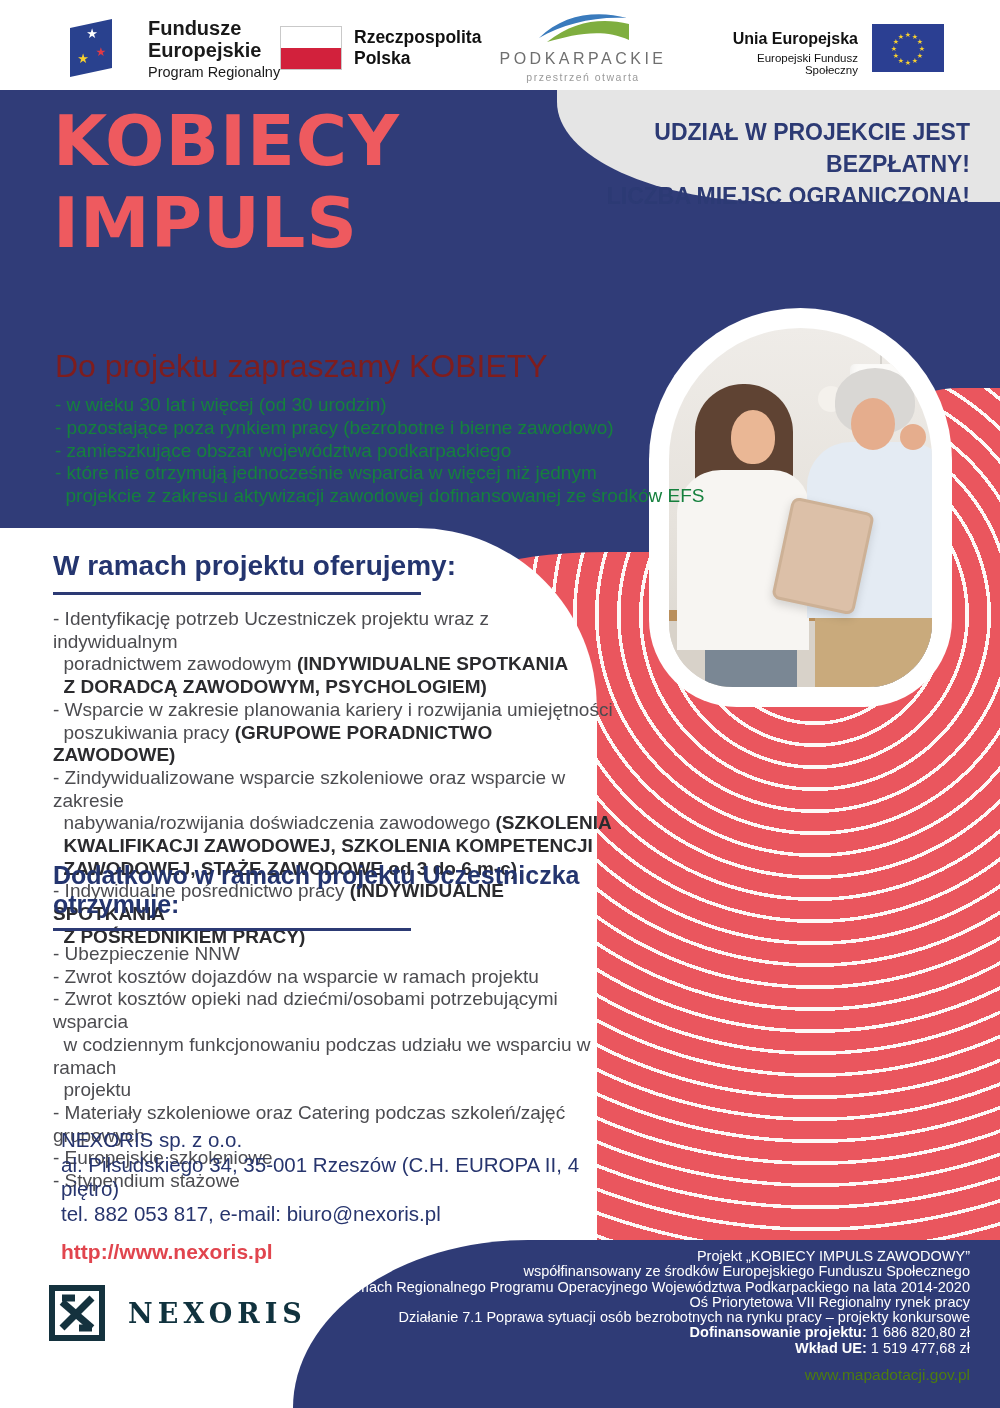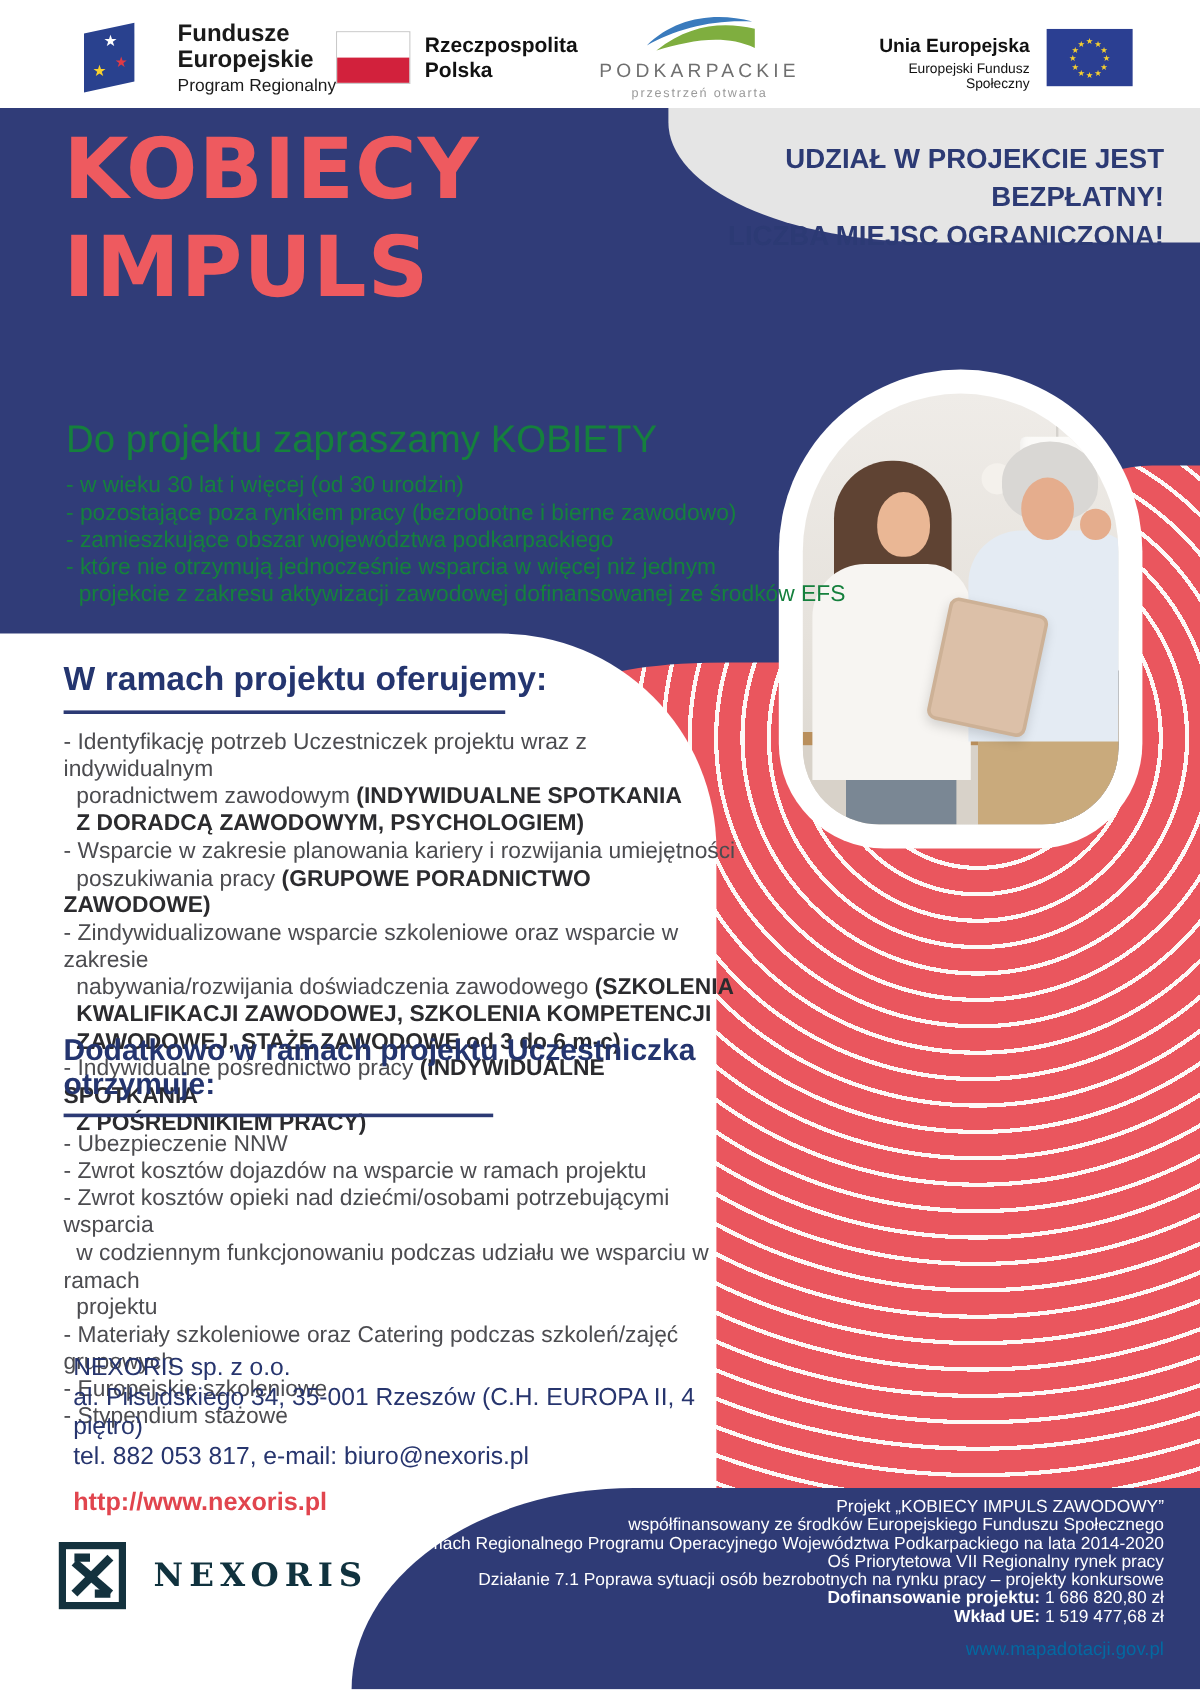--- a/index.html
+++ b/index.html
@@ -64,21 +64,21 @@
   .w2-body{left:138px;top:114px;width:152px;height:176px;background:#e4ebf3;border-radius:44px 54px 0 0;}
   .w2-arm{right:2px;top:112px;width:32px;height:92px;background:#e4ebf3;border-radius:16px;transform:rotate(-38deg);}
   .w2-hand{right:6px;top:96px;width:26px;height:26px;background:#e5ad8d;border-radius:50%;}
   .w2-pants{left:146px;bottom:0;width:126px;height:104px;background:#c9aa7c;border-radius:22px 22px 0 0;}
   .tablet{left:112px;top:176px;width:78px;height:98px;background:#dcc0a8;border:3px solid #cdb196;
           border-radius:8px;transform:rotate(12deg);box-shadow:0 4px 10px rgba(0,0,0,.15);}
 
   
   .title{position:absolute;left:53px;top:100px;z-index:6;color:#ee5a5f;
          font-family:"DejaVu Sans",sans-serif;font-weight:900;font-size:70px;line-height:82px;letter-spacing:1px;}
-  .subtitle{position:absolute;left:55px;top:348px;z-index:6;color:#15803d;font-size:32px;}
+  .subtitle{position:absolute;left:55px;top:348px;z-index:6;color:#7f1d1d;font-size:32px;}
   .hero-bullets{position:absolute;left:55px;top:394px;z-index:6;color:#15803d;font-size:19px;line-height:22.8px;}
 
   
   .sec{position:absolute;left:53px;z-index:6;}
   .sec-h{color:#24356f;font-weight:bold;}
   .rule{height:3px;background:#2c3a74;}
   .items{color:#4c4c50;font-size:19px;line-height:22.7px;}
   .items b{color:#2b2b2e;}
   .offer{top:550px;width:560px;}
   .offer .sec-h{font-size:28px;}
@@ -94,21 +94,21 @@
   .office-lines{margin:10px 0 0 8px;font-size:20.5px;line-height:24.5px;color:#27356e;}
   .office-url{margin:14px 0 0 8px;font-size:21px;font-weight:bold;color:#e1454e;}
 
   .brand{position:absolute;left:48px;top:1284px;z-index:6;display:flex;align-items:center;}
   .brand-word{margin-left:22px;font-family:"DejaVu Serif",serif;font-weight:bold;font-size:27px;
               letter-spacing:5px;color:#10323e;}
 
   
   .footer-text{position:absolute;right:30px;top:1249px;z-index:7;text-align:right;color:#ffffff;
                font-size:14.5px;line-height:15.3px;}
-  .footer-site{position:absolute;right:30px;top:1366px;z-index:7;color:#0369a1;font-size:15.5px;}
+  .footer-site{position:absolute;right:30px;top:1366px;z-index:7;color:#4d7c0f;font-size:15.5px;}
 </style>
 </head>
 <body>
 
 <div class="page">
 
   <div class="hero-bg"></div>
   <div class="red-a"></div>
   <div class="red-b"></div>
   <div class="panel"></div>

